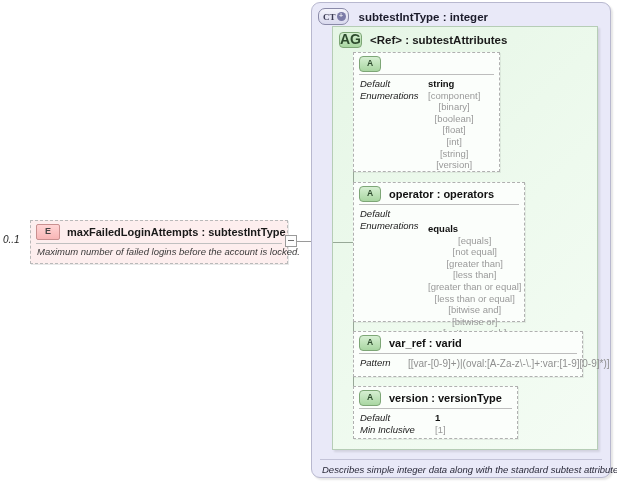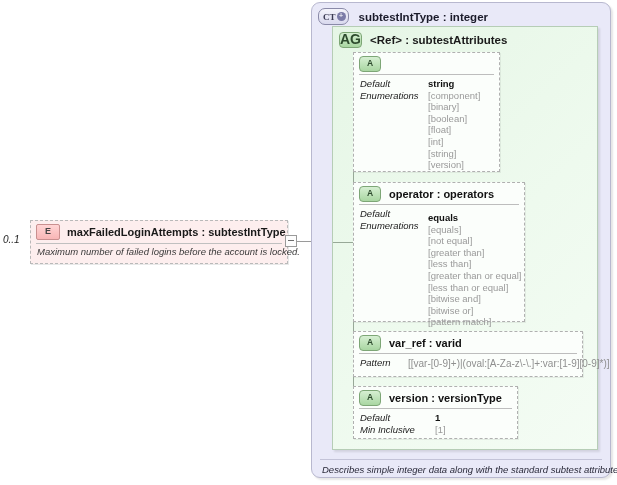--- a/index.html
+++ b/index.html
@@ -128,21 +128,21 @@
     font-size: 8.5px; font-weight: bold; color: #2d4a2d;
     background: linear-gradient(#d6efd2, #a9d6a2);
     border: 1px solid #7da676; border-radius: 4px;
     margin-right: 8px;
   }
   .attr-title { font-size: 11px; font-weight: bold; color: #111; white-space: nowrap; }
   .attr-sep { position:absolute; left: 5px; right: 5px; height: 0; border-top: 1px solid #bdbdbd; }
   .facets { position:absolute; font-size: 9.5px; line-height: 11.6px; }
   .facet-label { font-style: italic; color: #222; white-space: nowrap; }
   .facet-val-strong { font-weight: bold; color: #111; white-space: nowrap; }
-  .facet-val-dim { color: #9a9a9a; white-space: nowrap; }
+  .facet-val-dim { color: #9a9a9a; white-space: nowrap; text-align: center; }
   .facet-pattern {
     font-family: "Liberation Sans", sans-serif;
     font-size: 10px; color: #8f8f8f; white-space: nowrap;
   }
   .col-label { position:absolute; }
   .col-vals  { position:absolute; }
 </style>
 </head>
 <body>
 
@@ -218,21 +218,21 @@
     <div class="attr-head">
       <span class="a-badge">A</span>
       <span class="attr-title">operator : operators</span>
     </div>
     <div class="attr-sep" style="top:21px;"></div>
     <div class="facets" style="left:6px; top:25px;">
       <div class="col-label" style="left:0; top:0;">
         <div class="facet-label">Default</div>
         <div class="facet-label">Enumerations</div>
       </div>
-      <div class="col-vals" style="left:68px; top:4px;">
+      <div class="col-vals" style="left:68px; top:15px;">
         <div class="facet-val-strong">equals</div>
         <div class="facet-val-dim">[equals]</div>
         <div class="facet-val-dim">[not equal]</div>
         <div class="facet-val-dim">[greater than]</div>
         <div class="facet-val-dim">[less than]</div>
         <div class="facet-val-dim">[greater than or equal]</div>
         <div class="facet-val-dim">[less than or equal]</div>
         <div class="facet-val-dim">[bitwise and]</div>
         <div class="facet-val-dim">[bitwise or]</div>
         <div class="facet-val-dim">[pattern match]</div>

